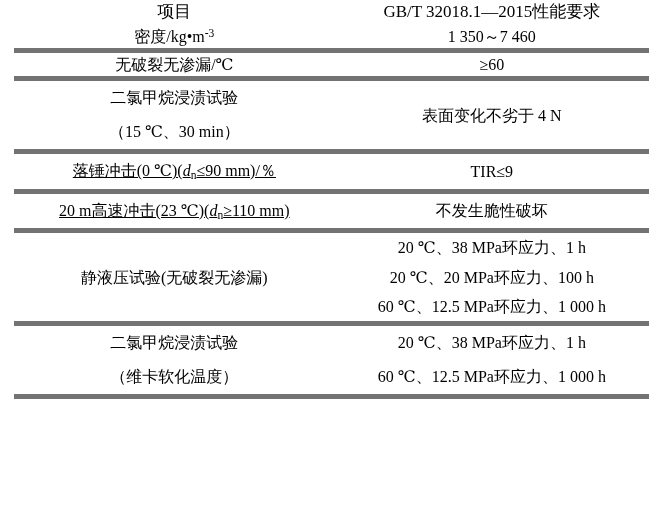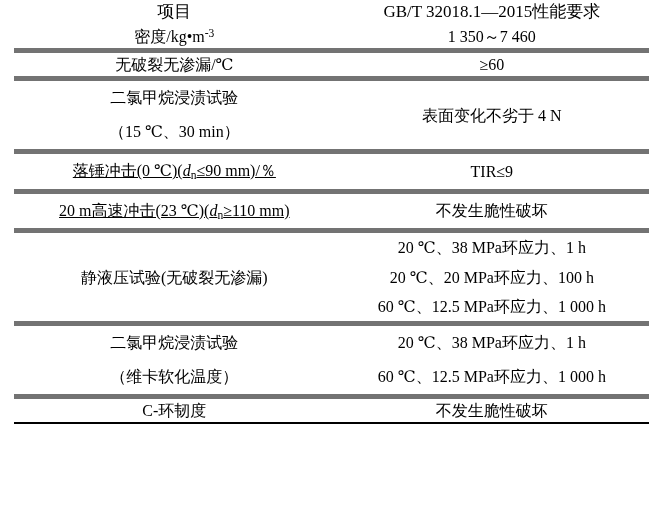--- a/index.html
+++ b/index.html
@@ -144,19 +144,15 @@
           </span>
         </td>
         <td class="cell two-line">
           <span class="stack">
             <span class="line">20 ℃、38 MPa环应力、1 h</span>
             <span class="line">60 ℃、12.5 MPa环应力、1 000 h</span>
           </span>
         </td>
       </tr>
 
-      <tr class="bottom-rule">
-        <td class="cell">C-环韧度</td>
-        <td class="cell">不发生脆性破坏</td>
-      </tr>
     </tbody>
   </table>
 </div>
 
 </body></html>

